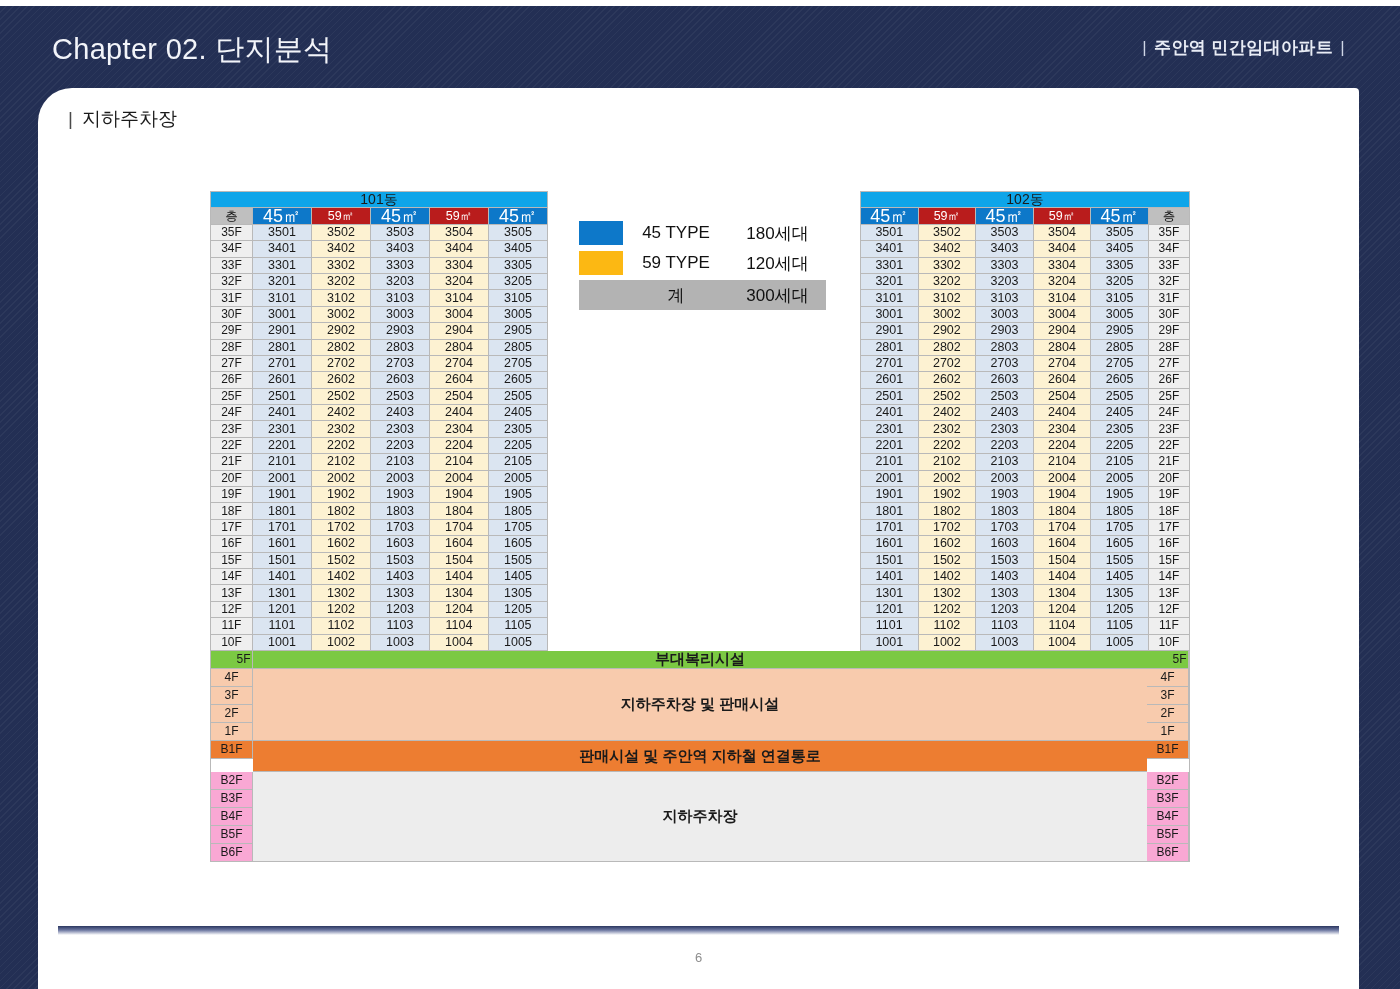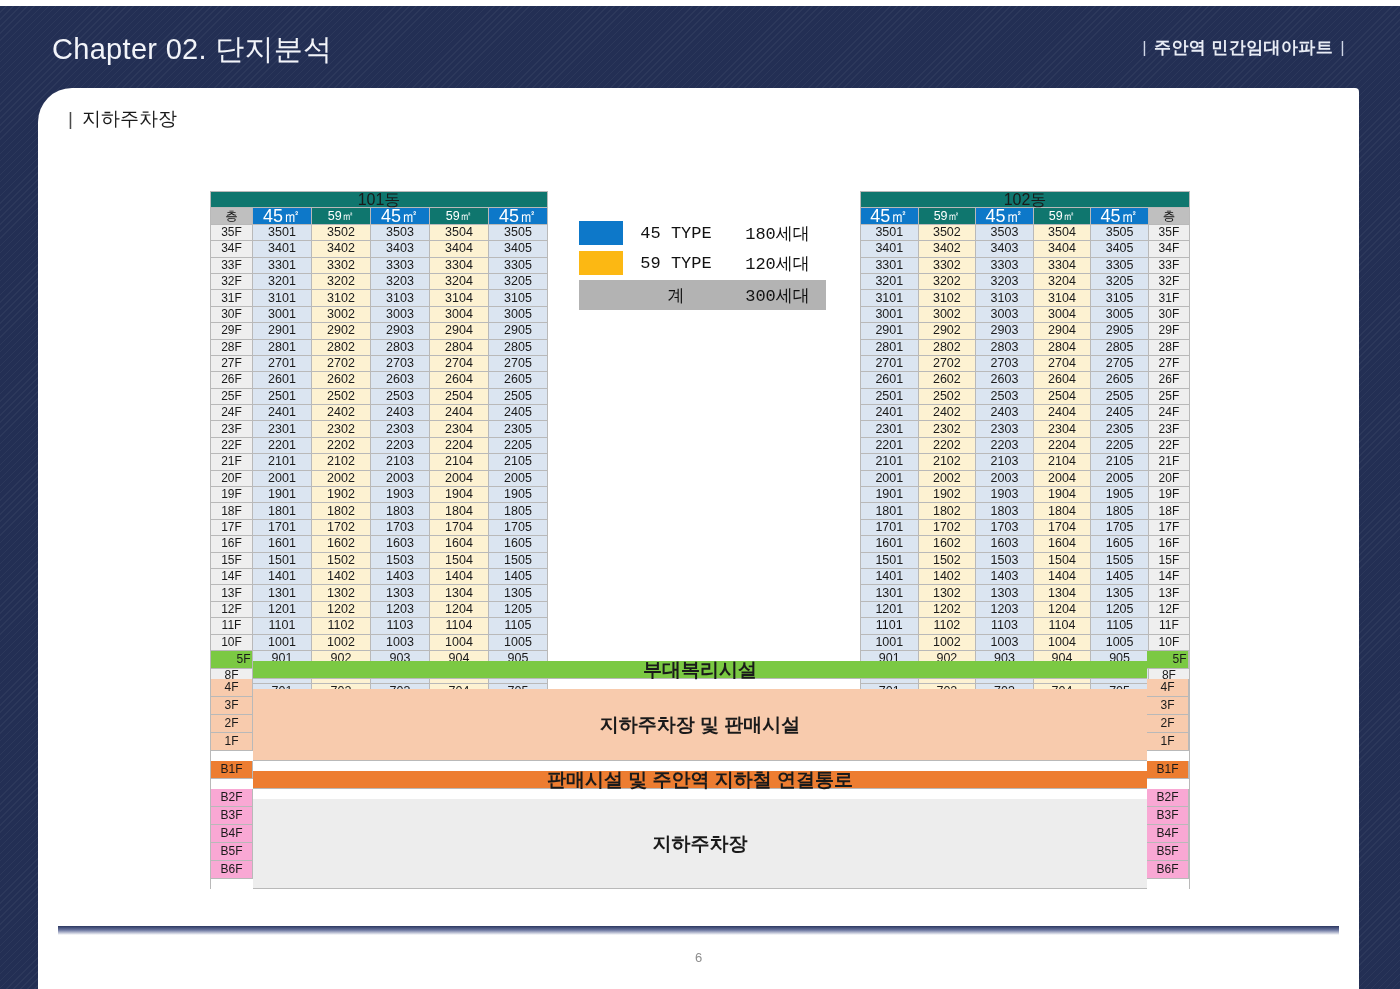--- a/index.html
+++ b/index.html
@@ -104,42 +104,42 @@
   }
   .dong-table td, .dong-table th {
     border: 1px solid #b9b9b9;
     text-align: center;
     font-weight: normal;
     height: 16.4px;
     line-height: 15px;
     padding: 0;
   }
   .dong-caption {
-    background: #0f766e;
-    font-size: 16px;
+    background: #0ea5e9;
+    font-size: 14px;
     height: 26px;
     color: #1a1a1a;
     border: 1px solid #b9b9b9;
   }
   .th-floor {
     background: #bfbfbf;
     font-weight: bold;
     font-size: 12.5px;
     height: 18px;
     color: #111;
   }
   .th-45 {
     background: #0d78c9;
     color: #ffffff;
     font-weight: bold;
     font-size: 18px;
     height: 18px;
   }
   .th-59 {
-    background: #0f766e;
+    background: #b91c1c;
     color: #ffffff;
     font-weight: bold;
     font-size: 12.5px;
     height: 18px;
   }
   .c-floor { background: #efefef; font-size: 12px; color: #1a1a1a; }
   .c-45 { background: #dbe5f1; }
   .c-59 { background: #fdf2d2; }
 
   .tbl-101 { left: 172px; top: 103px; width: 338px; }
@@ -149,21 +149,20 @@
   .col-unit  { width: 59px; }
 
   
   .legend {
     position: absolute;
     left: 541px;
     top: 130px;
     width: 247px;
     font-size: 16.5px;
     color: #111;
-    font-family: Liberation Mono, monospace;
   }
   .legend-row {
     display: flex;
     align-items: center;
     height: 30px;
   }
   .legend-swatch {
     width: 44px;
     height: 24px;
     flex: 0 0 44px;
@@ -218,25 +217,24 @@
     border: 1px solid #b9b9b9;
     border-top: none;
     border-left: none;
     background: #efefef;
   }
   .fac-main {
     flex: 1;
     display: flex;
     align-items: center;
     justify-content: center;
-    font-size: 19px;
+    font-size: 15px;
     color: #1a1a1a;
     font-weight: bold;
     border-bottom: 1px solid #b9b9b9;
-    margin-top: 10px;
   }
 
   .band-green .fac-main { background: #7bc943; }
   .band-green .fac-lab  { background: #7bc943; padding-left: 24px; }
 
   .band-peach .fac-main { background: #f8cbad; }
   .band-peach .fac-lab  { background: #f8cbad; }
 
   .band-orange .fac-main { background: #ed7d31; }
   .band-orange .fac-lab  { background: #ed7d31; }
@@ -849,21 +847,21 @@
             <div class="fac-lab">4F</div>
             <div class="fac-lab">3F</div>
             <div class="fac-lab">2F</div>
             <div class="fac-lab">1F</div>
           </div>
         </div>
         <div class="fac-band band-orange">
           <div class="fac-labels">
             <div class="fac-lab">B1F</div>
           </div>
-          <div class="fac-main" style="height:18px">판매시설 및 주안역 지하철 연결통로</div>
+          <div class="fac-main" style="height:31px">판매시설 및 주안역 지하철 연결통로</div>
           <div class="fac-labels right">
             <div class="fac-lab">B1F</div>
           </div>
         </div>
         <div class="fac-band band-gray">
           <div class="fac-labels">
             <div class="fac-lab">B2F</div>
             <div class="fac-lab">B3F</div>
             <div class="fac-lab">B4F</div>
             <div class="fac-lab">B5F</div>

